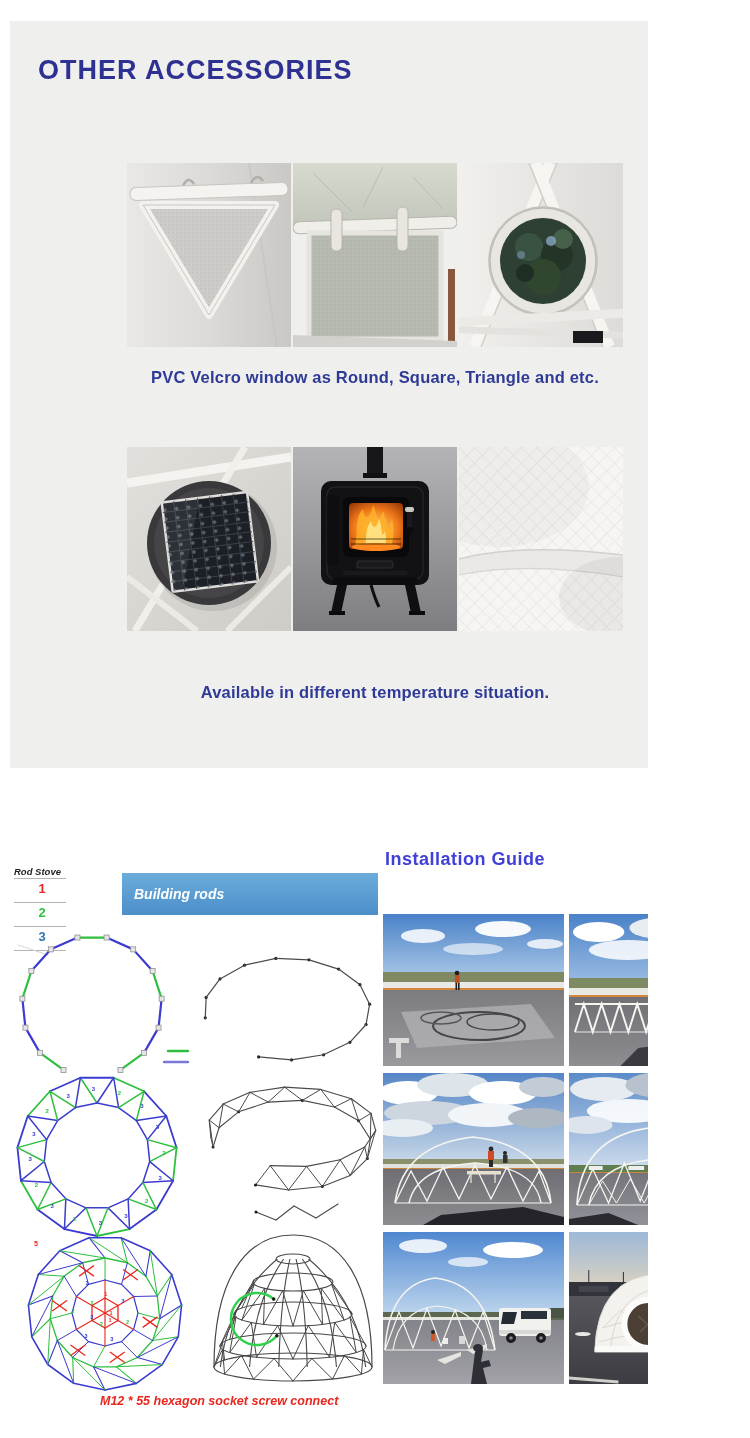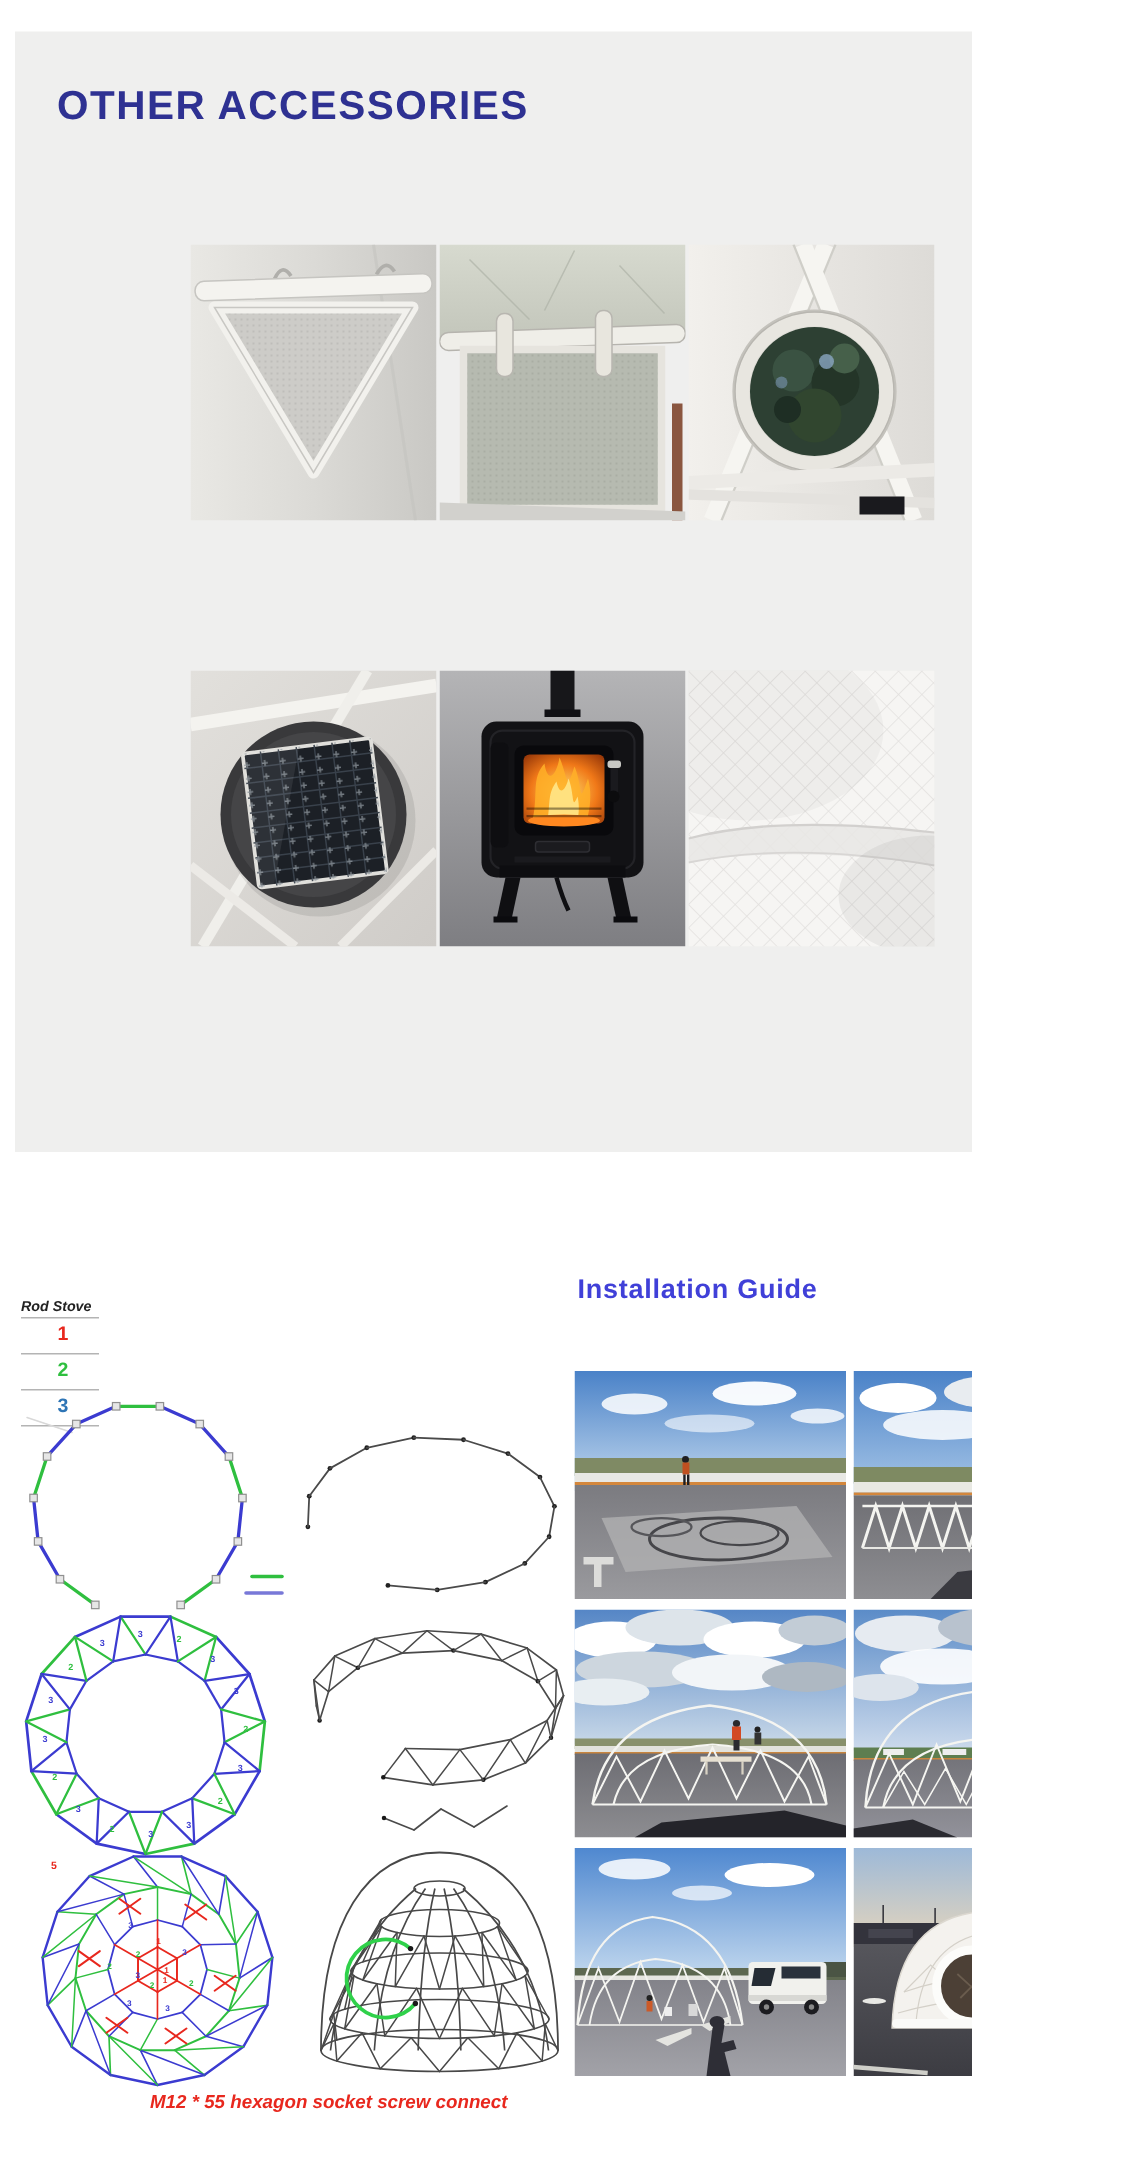--- a/index.html
+++ b/index.html
@@ -106,20 +106,21 @@
     <circle cx="66" cy="110" r="9" fill="#1e2e24"></circle>
     <circle cx="92" cy="78" r="5" fill="#8aa6c2" opacity=".8"></circle>
     <circle cx="62" cy="92" r="4" fill="#7a96b2" opacity=".6"></circle>
     <circle cx="84" cy="98" r="48" fill="none" stroke="#e8e6e0" stroke-width="9"></circle>
     <circle cx="84" cy="98" r="53" fill="none" stroke="#b8b6b0" stroke-width="1"></circle>
     <rect x="0" y="150" width="164" height="9" fill="#eceae6" transform="rotate(-3 82 154)"></rect>
     <rect x="0" y="166" width="164" height="7" fill="#e4e2de" transform="rotate(2 82 170)"></rect>
     <rect x="114" y="168" width="30" height="12" fill="#1a1a1e"></rect>
   </svg>
 
+  <div class="abs cap" style="top:368px">PVC Velcro window as Round,  Square, Triangle and etc.</div>
 
   <svg class="abs acc-img" style="left:127px;top:447px" viewBox="0 0 164 184" preserveAspectRatio="none">
     <defs>
       <linearGradient id="b1f" x1="0" y1="0" x2="1" y2="1">
         <stop offset="0" stop-color="#e2e0dc"></stop>
           <stop offset="1" stop-color="#cfccc8"></stop>
       </linearGradient>
       <pattern id="b1p" width="12" height="9" patternUnits="userSpaceOnUse">
         <rect width="12" height="9" fill="none"></rect>
         <path d="M4,4 h4 M6,2 v4" stroke="#8a9299" stroke-width="1"></path>
@@ -189,32 +190,34 @@
       </pattern>
     </defs>
     <rect width="164" height="184" fill="url(#b3q)"></rect>
     <ellipse cx="40" cy="40" rx="90" ry="60" fill="#000" opacity=".03"></ellipse>
     <path d="M0,112 Q60,96 164,108 L164,130 Q70,116 0,128 Z" fill="#e8e6e4" opacity=".85"></path>
     <path d="M0,112 Q60,96 164,108" stroke="#d2d0ce" stroke-width="1.5" fill="none"></path>
     <path d="M0,128 Q70,114 164,130" stroke="#d8d6d4" stroke-width="1.2" fill="none"></path>
     <ellipse cx="160" cy="150" rx="60" ry="40" fill="#000" opacity=".05"></ellipse>
   </svg>
 
+  <div class="abs cap" style="top:683px">Available in different temperature situation.</div>
 
   <div class="abs inst-title">Installation Guide</div>
 
   <div class="abs rt-head">Rod Stove</div>
   <div class="abs rod-num" style="top: 881px; color: rgb(232, 40, 30);">1</div>
   <div class="abs rod-num" style="top: 905px; color: rgb(47, 191, 63);">2</div>
   <div class="abs rod-num" style="top: 929px; color: rgb(46, 117, 182);">3</div>
   <div class="abs rt-line" style="top:878px"></div>
   <div class="abs rt-line" style="top:902px"></div>
   <div class="abs rt-line" style="top:926px"></div>
   <div class="abs rt-line" style="top:950px"></div>
 
+  <div class="abs banner">Building rods</div>
 
   <svg id="diagrams" class="abs" style="left:10px;top:930px" width="380" height="465" viewBox="0 0 380 465">
       <line x1="8" y1="15" x2="38" y2="25" stroke="#d8d8d8" stroke-width="1" stroke-linecap="round"></line>
       <line x1="67.46232988738514" y1="7.526237523436876" x2="96.56996579240106" y2="7.533102182089024" stroke="#2fbf3f" stroke-width="2.2" stroke-linecap="round"></line>
       <line x1="96.56996579240106" y1="7.533102182089024" x2="123.158322247927" y2="19.378515475697768" stroke="#3b3bd0" stroke-width="2.2" stroke-linecap="round"></line>
       <line x1="123.158322247927" y1="19.378515475697768" x2="142.63003087516717" y2="41.014297833596736" stroke="#3b3bd0" stroke-width="2.2" stroke-linecap="round"></line>
       <line x1="142.63003087516717" y1="41.014297833596736" x2="151.61825635755224" y2="68.699425931193" stroke="#2fbf3f" stroke-width="2.2" stroke-linecap="round"></line>
       <line x1="151.61825635755224" y1="68.699425931193" x2="148.56885285371277" y2="97.6468896089193" stroke="#3b3bd0" stroke-width="2.2" stroke-linecap="round"></line>
       <line x1="148.56885285371277" y1="97.6468896089193" x2="134.0090899324237" y2="122.85140941744507" stroke="#3b3bd0" stroke-width="2.2" stroke-linecap="round"></line>
       <line x1="134.0090899324237" y1="122.85140941744507" x2="110.45648287406966" y2="139.95489490600215" stroke="#2fbf3f" stroke-width="2.2" stroke-linecap="round"></line>

